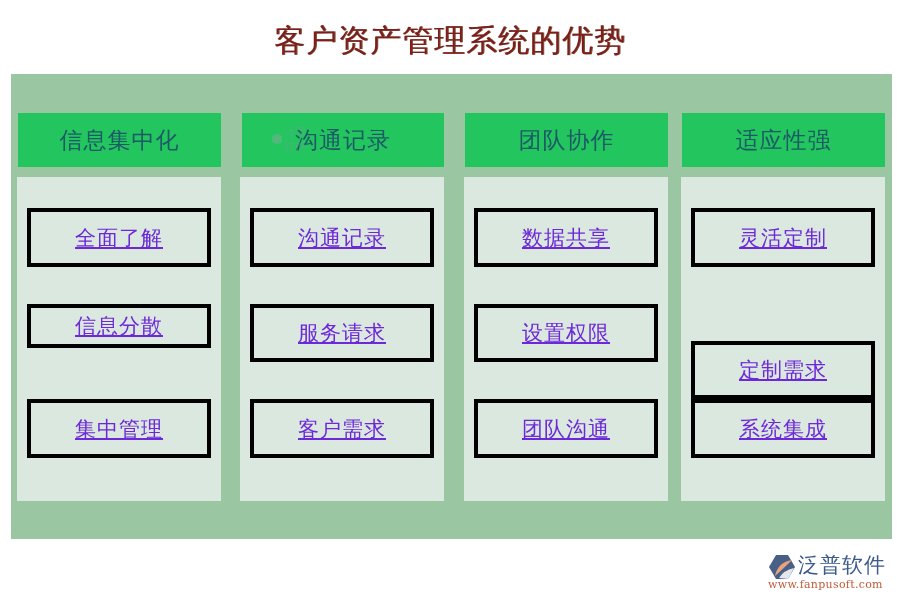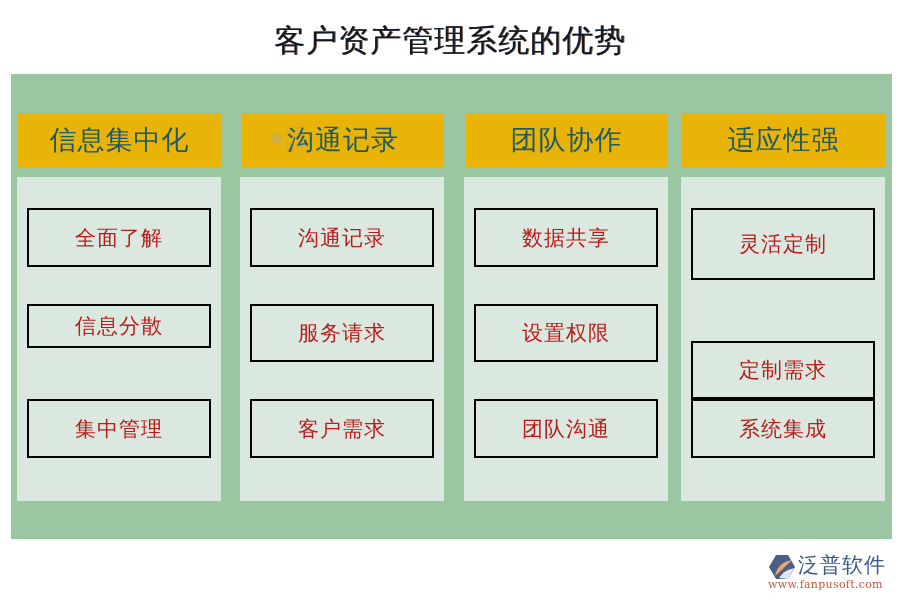--- a/index.html
+++ b/index.html
@@ -3,38 +3,38 @@
 <meta charset="utf-8">
 <style>
   html, body { margin: 0; padding: 0; }
   body {
     width: 900px; height: 600px; position: relative; overflow: hidden;
     background: #ffffff;
     font-family: "DejaVu Serif", "Liberation Serif", serif;
   }
   .title {
     position: absolute; left: 0; top: 20px; width: 900px; text-align: center;
-    font-size: 31px; color: #0f172a; letter-spacing: 1px;
+    font-size: 31px; color: #7f1d1d; letter-spacing: 1px;
     text-shadow: 1px 0 0 #7a5a3a;
   }
   .panel {
     position: absolute; left: 11px; top: 74px; width: 881px; height: 465px;
     background: #9ac6a2;
   }
   .col-head {
-    position: absolute; background: #eab308;
+    position: absolute; background: #22c55e;
     display: flex; align-items: center; justify-content: center;
-    font-size: 27px; color: #1d5a66; letter-spacing: 1px;
+    font-size: 23px; color: #1d5a66; letter-spacing: 1px;
   }
   .col-body { position: absolute; background: #dbe8df; }
   .item {
     position: absolute; box-sizing: border-box;
-    border: 2px solid #000000; background: #dbe8df;
+    border: 4px solid #000000; background: #dbe8df;
     display: flex; align-items: center; justify-content: center;
-    font-size: 21px; color: #b91c1c; letter-spacing: 1px;
+    font-size: 21px; color: #6d28d9; letter-spacing: 1px; text-decoration: underline;
   }
   .wm {
     position: absolute; left: 272px; top: 130px; width: 44px; height: 18px;
     opacity: 0.35; display: flex; align-items: center; gap: 2px;
     font-size: 11px; color: #8a96a8;
   }
   .logo {
     position: absolute; left: 768px; top: 551px; width: 125px; height: 40px;
   }
   .logo-mark { position: absolute; left: 0; top: 3px; width: 28px; height: 26px; }
@@ -67,21 +67,21 @@
 <div class="item" style="left:250px;top:399px;width:184px;height:59px;">客户需求</div>
 
 <div class="col-head" style="left:465px;top:113px;width:203px;height:54px;">团队协作</div>
 <div class="col-body" style="left:464px;top:177px;width:204px;height:324px;"></div>
 <div class="item" style="left:474px;top:208px;width:184px;height:59px;">数据共享</div>
 <div class="item" style="left:474px;top:304px;width:184px;height:58px;">设置权限</div>
 <div class="item" style="left:474px;top:399px;width:184px;height:59px;text-align:right;">团队沟通</div>
 
 <div class="col-head" style="left:682px;top:113px;width:203px;height:54px;">适应性强</div>
 <div class="col-body" style="left:681px;top:177px;width:204px;height:324px;"></div>
-<div class="item" style="left:691px;top:208px;width:184px;height:72px;">灵活定制</div>
+<div class="item" style="left:691px;top:208px;width:184px;height:59px;">灵活定制</div>
 <div class="item" style="left:691px;top:304px;width:184px;height:58px;margin-top:37px;">定制需求</div>
 <div class="item" style="left:691px;top:399px;width:184px;height:59px;">系统集成</div>
 
 <div class="wm">
   <svg width="14" height="16" viewBox="0 0 14 16">
     <polygon points="7,0 14,4 14,12 7,16 0,12 0,4" fill="#9aa6b8"></polygon>
     <path d="M4,12 Q6,5 12,4 Q9,8 4,12 Z" fill="#e0a080"></path>
   </svg>
   <span>泛普软件</span>
 </div>

